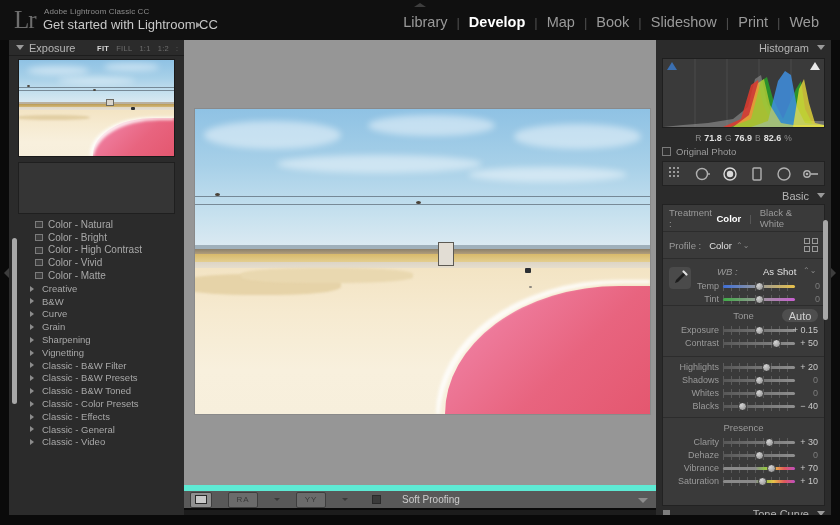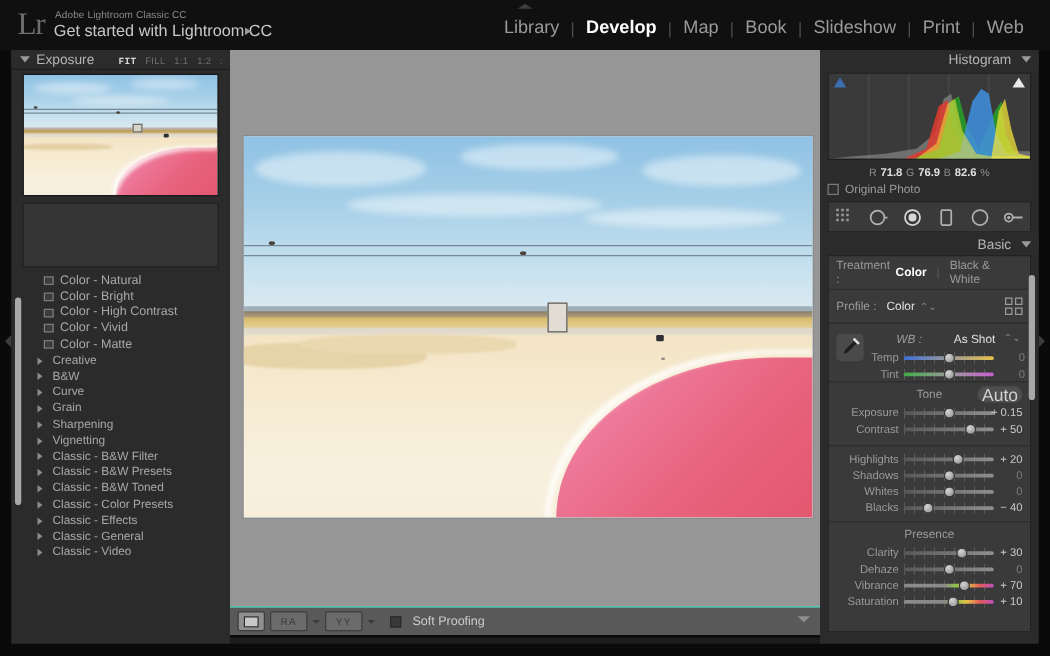--- a/index.html
+++ b/index.html
@@ -80,21 +80,21 @@
     width: 0; height: 0; border-top: 5px solid #9a9a9a;
     border-left: 4px solid transparent; border-right: 4px solid transparent;
   }
   .ph-label {
     position: absolute; left: 20px; top: 2px; font-size: 11px; color: #b5b5b5;
   }
   .nav-zooms {
     position: absolute; right: 6px; top: 4px; display: flex; gap: 7px; align-items: baseline;
   }
   .nz { font-size: 7.5px; color: #6e6e6e; letter-spacing: .3px; }
-  .nz.active { color: #d8d8d8; font-weight: bold; font-family: Liberation Mono, monospace; }
+  .nz.active { color: #d8d8d8; font-weight: bold; }
   .nz-dots { font-size: 7px; color: #6e6e6e; }
 
   .nav-preview-box {
     position: absolute; left: 9px; top: 19px; width: 157px; height: 98px;
     background: #1a1a1a; padding: 1px;
   }
   .thumb { position: relative; width: 100%; height: 100%; overflow: hidden; }
 
   
   .photo { position: relative; width: 100%; height: 100%; overflow: hidden; background: #cfe2f0; }
@@ -192,22 +192,22 @@
   .center {
     position: absolute; left: 184px; top: 40px; width: 472px; height: 445px;
     background: #969696;
   }
   .img-frame {
     position: absolute; left: 11px; top: 69px; width: 455px; height: 305px;
     box-shadow: 0 0 0 1px #8a8a8a;
   }
   .toolbar {
     position: absolute; left: 184px; top: 485px; width: 472px; height: 23px;
-    background: #595959; display: flex; align-items: center; padding-left: 6px; gap: 4px;
-    border-top: 1px solid #5eead4;
+    background: #595959; display: flex; align-items: center; padding-left: 6px; gap: 16px;
+    border-top: 6px solid #5eead4;
   }
   .tb-btn {
     width: 22px; height: 16px; background: #6b6b6b; border: 1px solid #3e3e3e;
     border-radius: 2px; display: flex; align-items: center; justify-content: center;
   }
   .tb-btn.on { background: #8f8f8f; }
   .tb-inner { width: 12px; height: 9px; border: 1.5px solid #2a2a2a; background: #c8c8c8; }
   .tb-ra {
     width: 30px; height: 16px; background: #6b6b6b; border: 1px solid #3e3e3e;
     border-radius: 2px; font-size: 8px; color: #3a3a3a; display: flex;
@@ -331,21 +331,21 @@
   }
   .sl-val {
     position: absolute; right: 6px; top: 1px; font-size: 9px; color: #c9c9c9;
   }
   .sl-val.zero { color: #7d7d7d; }
   .sec-title {
     text-align: center; font-size: 9.5px; color: #9a9a9a; height: 14px; position: relative;
   }
   .auto-btn {
     position: absolute; right: 6px; top: -1px; width: 36px; height: 13px;
-    background: #4e4e4e; border-radius: 7px; font-size: 14px; color: #d0d0d0;
+    background: #4e4e4e; border-radius: 7px; font-size: 11px; color: #d0d0d0;
     display: flex; align-items: center; justify-content: center;
   }
   .tone-curve-head {
     position: absolute; left: 0; top: 466px; width: 175px; height: 16px;
   }
   .tc-sq {
     position: absolute; left: 7px; top: 4px; width: 7px; height: 8px; background: #7e7e7e;
   }
   .rscroll {
     position: absolute; right: 3px; top: 180px; width: 5px; height: 100px;
@@ -779,18 +779,23 @@
               <div class="sl-name">Saturation</div>
               <div class="sl-ticks"></div>
               <div class="sl-track plain" style="background: linear-gradient(to right, rgb(138, 138, 138) 0%, rgb(138, 138, 138) 45%, rgb(143, 194, 74) 58%, rgb(232, 193, 74) 70%, rgb(224, 90, 90) 85%, rgb(192, 79, 192) 100%);"></div>
               <div class="sl-knob" style="left: 95.1px;"></div>
               <div class="sl-val">+ 10</div>
             </div>
           </div>
       </div>
     </div>
 
+    <div class="rp-head tone-curve-head">
+      <div class="tc-sq"></div>
+      <div class="rp-title">Tone Curve</div>
+      <div class="rp-tri"></div>
+    </div>
 
     <div class="rscroll"></div>
   </div>
 
   <div class="bottom-strip"></div>
 </div>
 
 </body></html>

